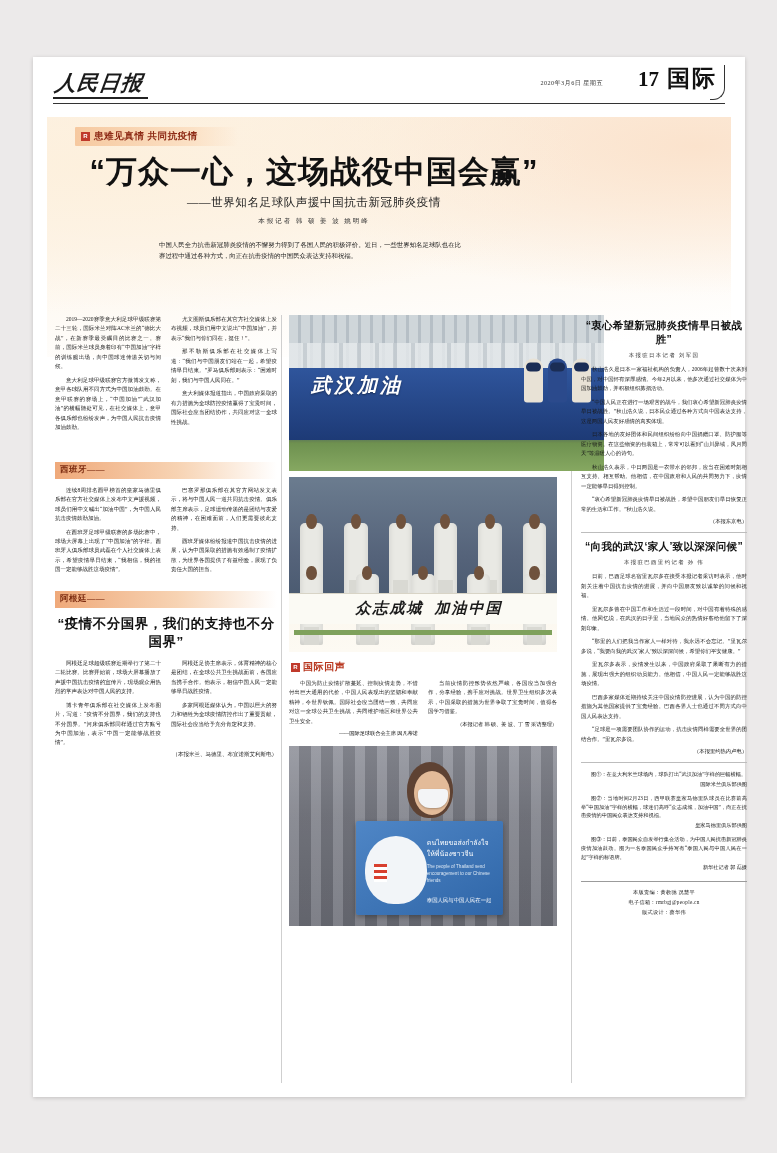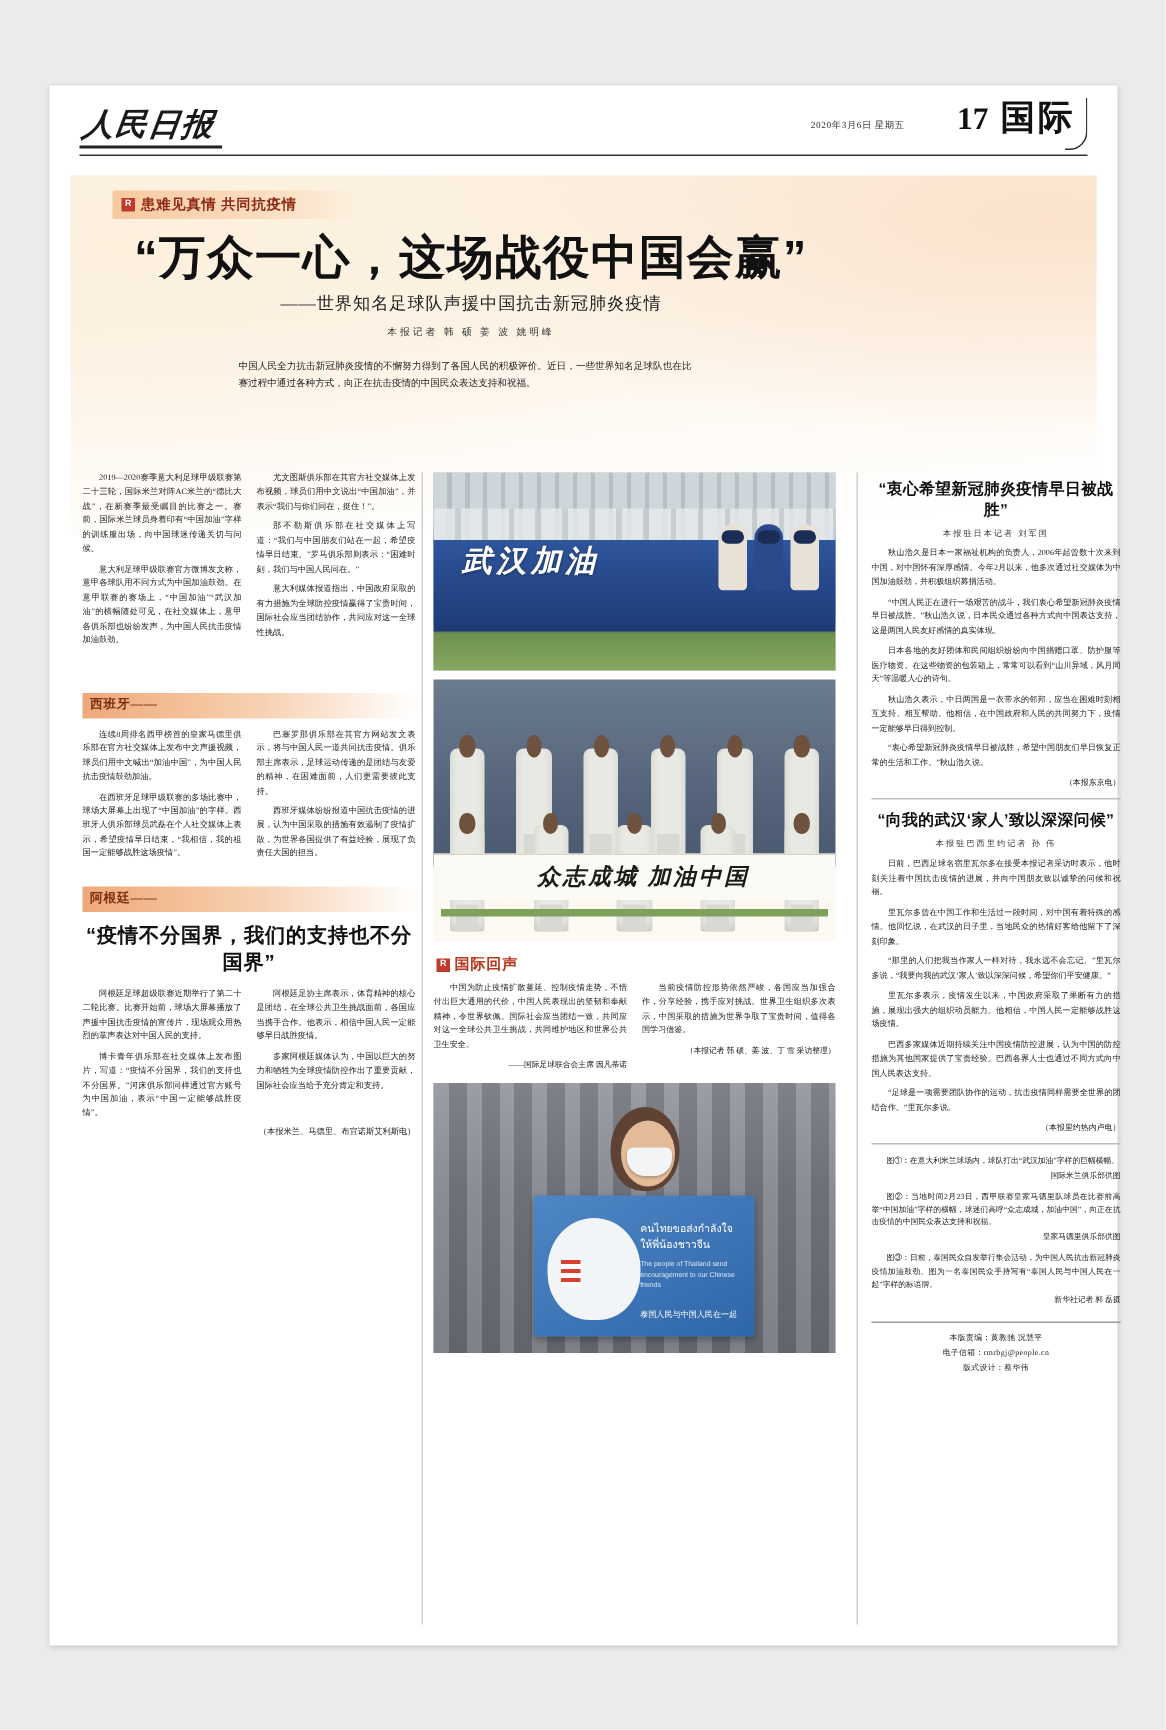--- a/index.html
+++ b/index.html
@@ -104,21 +104,21 @@
   }
   .body-2col{column-count:2;column-gap:10px;column-rule:none;}
   .ptext{
     font-size:5.5px;line-height:1.72;text-align:justify;color:#1a1a1a;
     margin:0 0 4px 0;text-indent:11px;
   }
   .sign{font-size:5.5px;text-align:right;color:#1a1a1a;margin:3px 0 0 0;}
 
   
   .photo{position:relative;width:100%;background:#ddd;overflow:hidden;}
-  .ph1{height:132px;background:linear-gradient(#b9c2c8 0%,#9aa7b1 26%,#2e4f8e 34%,#24407a 72%,#6f8f4e 82%,#81a05b 100%);}
+  .ph1{height:156px;background:linear-gradient(#b9c2c8 0%,#9aa7b1 26%,#2e4f8e 34%,#24407a 72%,#6f8f4e 82%,#81a05b 100%);padding-left:47px;}
   .stand{position:absolute;left:0;right:0;top:0;height:34%;
     background:repeating-linear-gradient(90deg,#cfd6da 0 9px,#b6bfc6 9px 12px);}
   .stand2{position:absolute;left:0;right:0;top:18%;height:16%;
     background:repeating-linear-gradient(90deg,#e6eaec 0 14px,#c6cdd2 14px 18px);opacity:.8;}
   .banner1{position:absolute;left:0;right:0;top:34%;height:46%;
     background:linear-gradient(180deg,#2f559c,#1d3a76);}
   .banner1-txt{
     position:absolute;left:7%;top:45%;transform:translateY(-50%);
     color:#fff;font-size:20px;font-weight:bold;letter-spacing:3px;
     font-family:"Liberation Serif",serif;font-style:italic;
@@ -135,21 +135,21 @@
   .ph2{height:175px;margin-top:6px;background:linear-gradient(#6b7c8f 0%,#55637a 45%,#4a5a70 70%,#fbf7ee 72%,#fdfaf3 100%);}
   .team{position:absolute;left:4%;right:4%;top:14%;height:56%;display:flex;align-items:flex-end;justify-content:space-between;}
   .player{width:9.5%;height:78%;background:#e9e9e4;border-radius:5px 5px 2px 2px;position:relative;box-shadow:inset 0 -3px 6px rgba(0,0,0,.12);}
   .player::before{content:"";position:absolute;left:28%;right:28%;top:-12%;height:20%;border-radius:50%;background:#6f523d;}
   .player::after{content:"";position:absolute;left:18%;right:18%;bottom:0;height:26%;background:#d9d9d3;}
   .row2{top:44%;height:52%;}
   .banner2{position:absolute;left:0;right:0;bottom:16%;height:17%;background:#fbfaf4;border-top:1px solid #d8d4c6;}
   .banner2-txt{
     position:absolute;left:12px;right:0;top:50%;transform:translateY(-52%);
     text-align:center;font-size:15px;font-weight:bold;letter-spacing:2px;color:#1b1b1b;
-    font-family:Liberation Serif, serif;font-style:italic;
+    font-family:Liberation Mono, monospace;font-style:italic;
   }
   .greenbar{position:absolute;left:2%;right:2%;bottom:10%;height:5px;background:#7fa15c;}
 
   .ph3{height:180px;margin-top:8px;background:linear-gradient(#8e9099 0%,#7b7d86 40%,#6d6f78 100%);}
   .crowd{position:absolute;left:0;right:0;top:0;bottom:0;
     background:repeating-linear-gradient(90deg,rgba(255,255,255,.12) 0 10px,rgba(0,0,0,.1) 10px 22px);}
   .woman-head{position:absolute;left:44%;top:9%;width:46px;height:56px;border-radius:50% 50% 46% 46%;background:#5e4233;}
   .woman-face{position:absolute;left:46.5%;top:14%;width:36px;height:44px;border-radius:50%;background:#e3bb99;}
   .mask{position:absolute;left:48%;top:24%;width:30px;height:19px;border-radius:4px 4px 12px 12px;background:#f3f4f6;box-shadow:0 1px 2px rgba(0,0,0,.25);}
   .sign-board{position:absolute;left:25%;right:20%;bottom:6%;height:52%;

